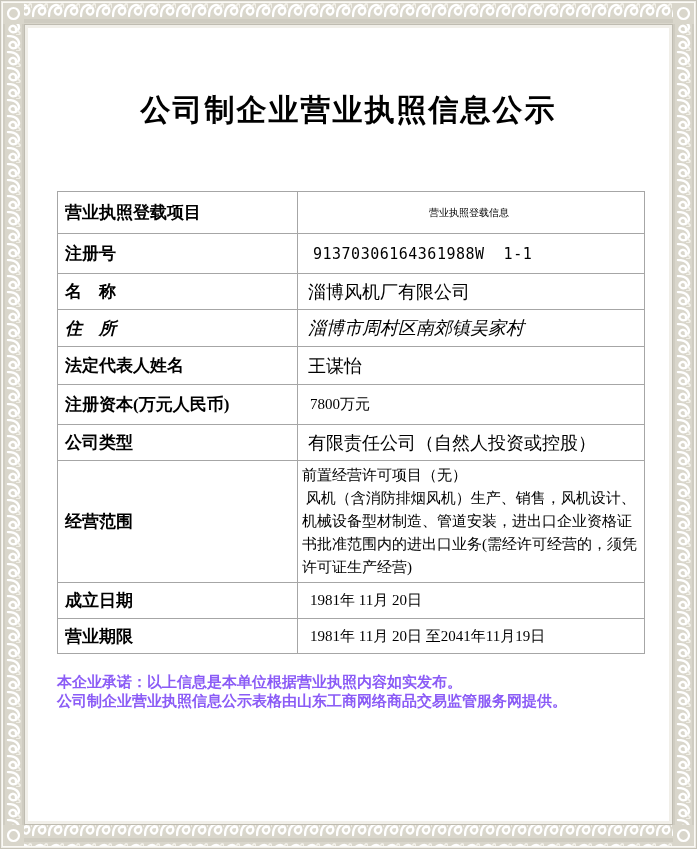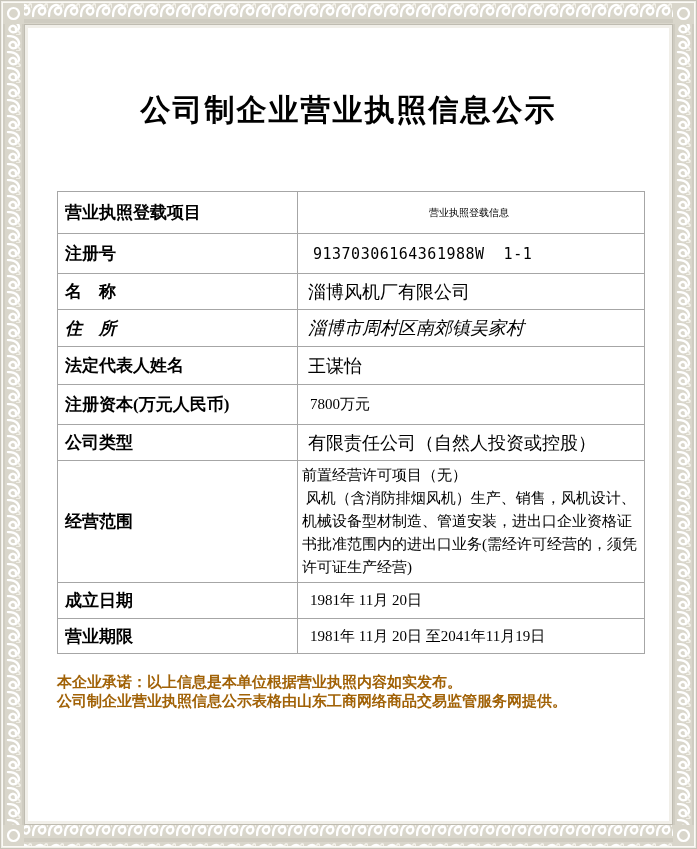--- a/index.html
+++ b/index.html
@@ -98,21 +98,21 @@
   tr[data-name="row-business-scope"]        td { height: 108px; }
   tr[data-name="row-establishment-date"]    td { height: 35px; }
   tr[data-name="row-business-term"]         td { height: 34px; }
   .footer {
     margin: 18px 0 0 29px;
     width: 587px;
     font-family: "Liberation Sans", "DejaVu Sans", sans-serif;
     font-weight: bold;
     font-size: 15px;
     line-height: 19px;
-    color: #a16207;
+    color: #8b5cf6;
   }
 </style>
 </head>
 <body>
 
 <div class="page" data-name="license-disclosure-page">
 
   <svg class="frame-svg" width="697" height="849" viewBox="0 0 697 849" data-name="decorative-frame" aria-hidden="true">
     <defs>
       <pattern id="curlH" patternUnits="userSpaceOnUse" width="16" height="21">

